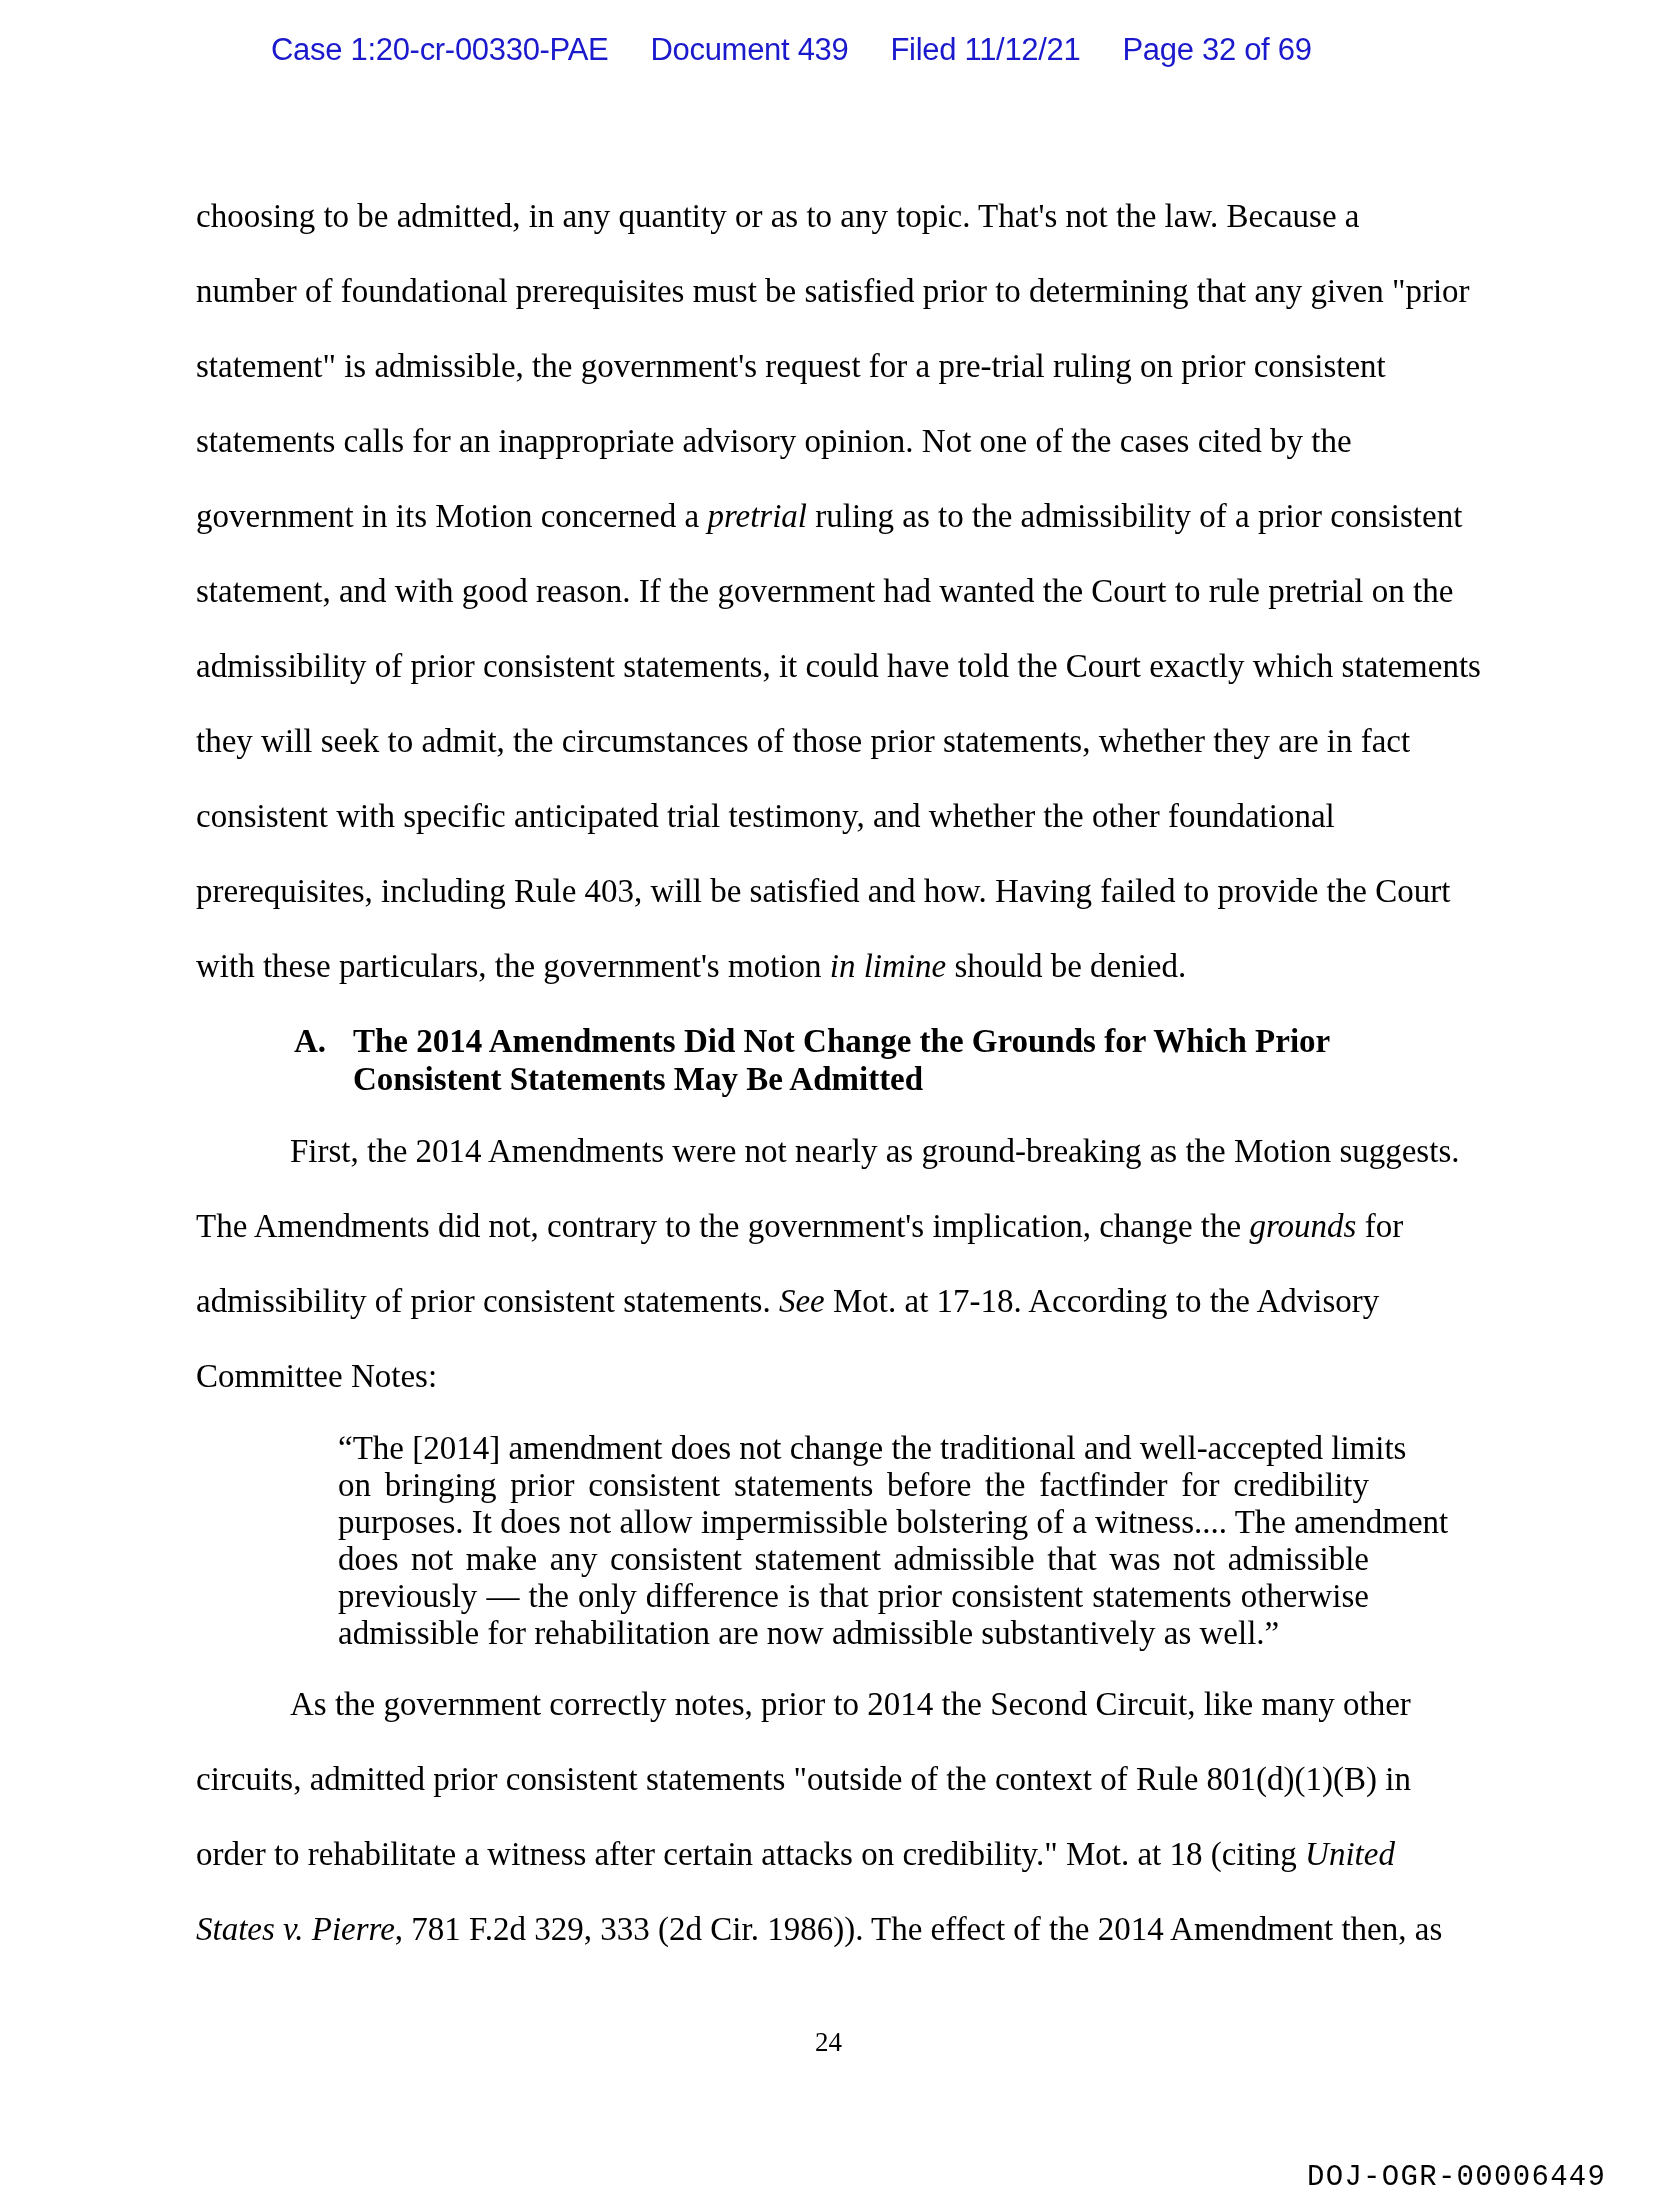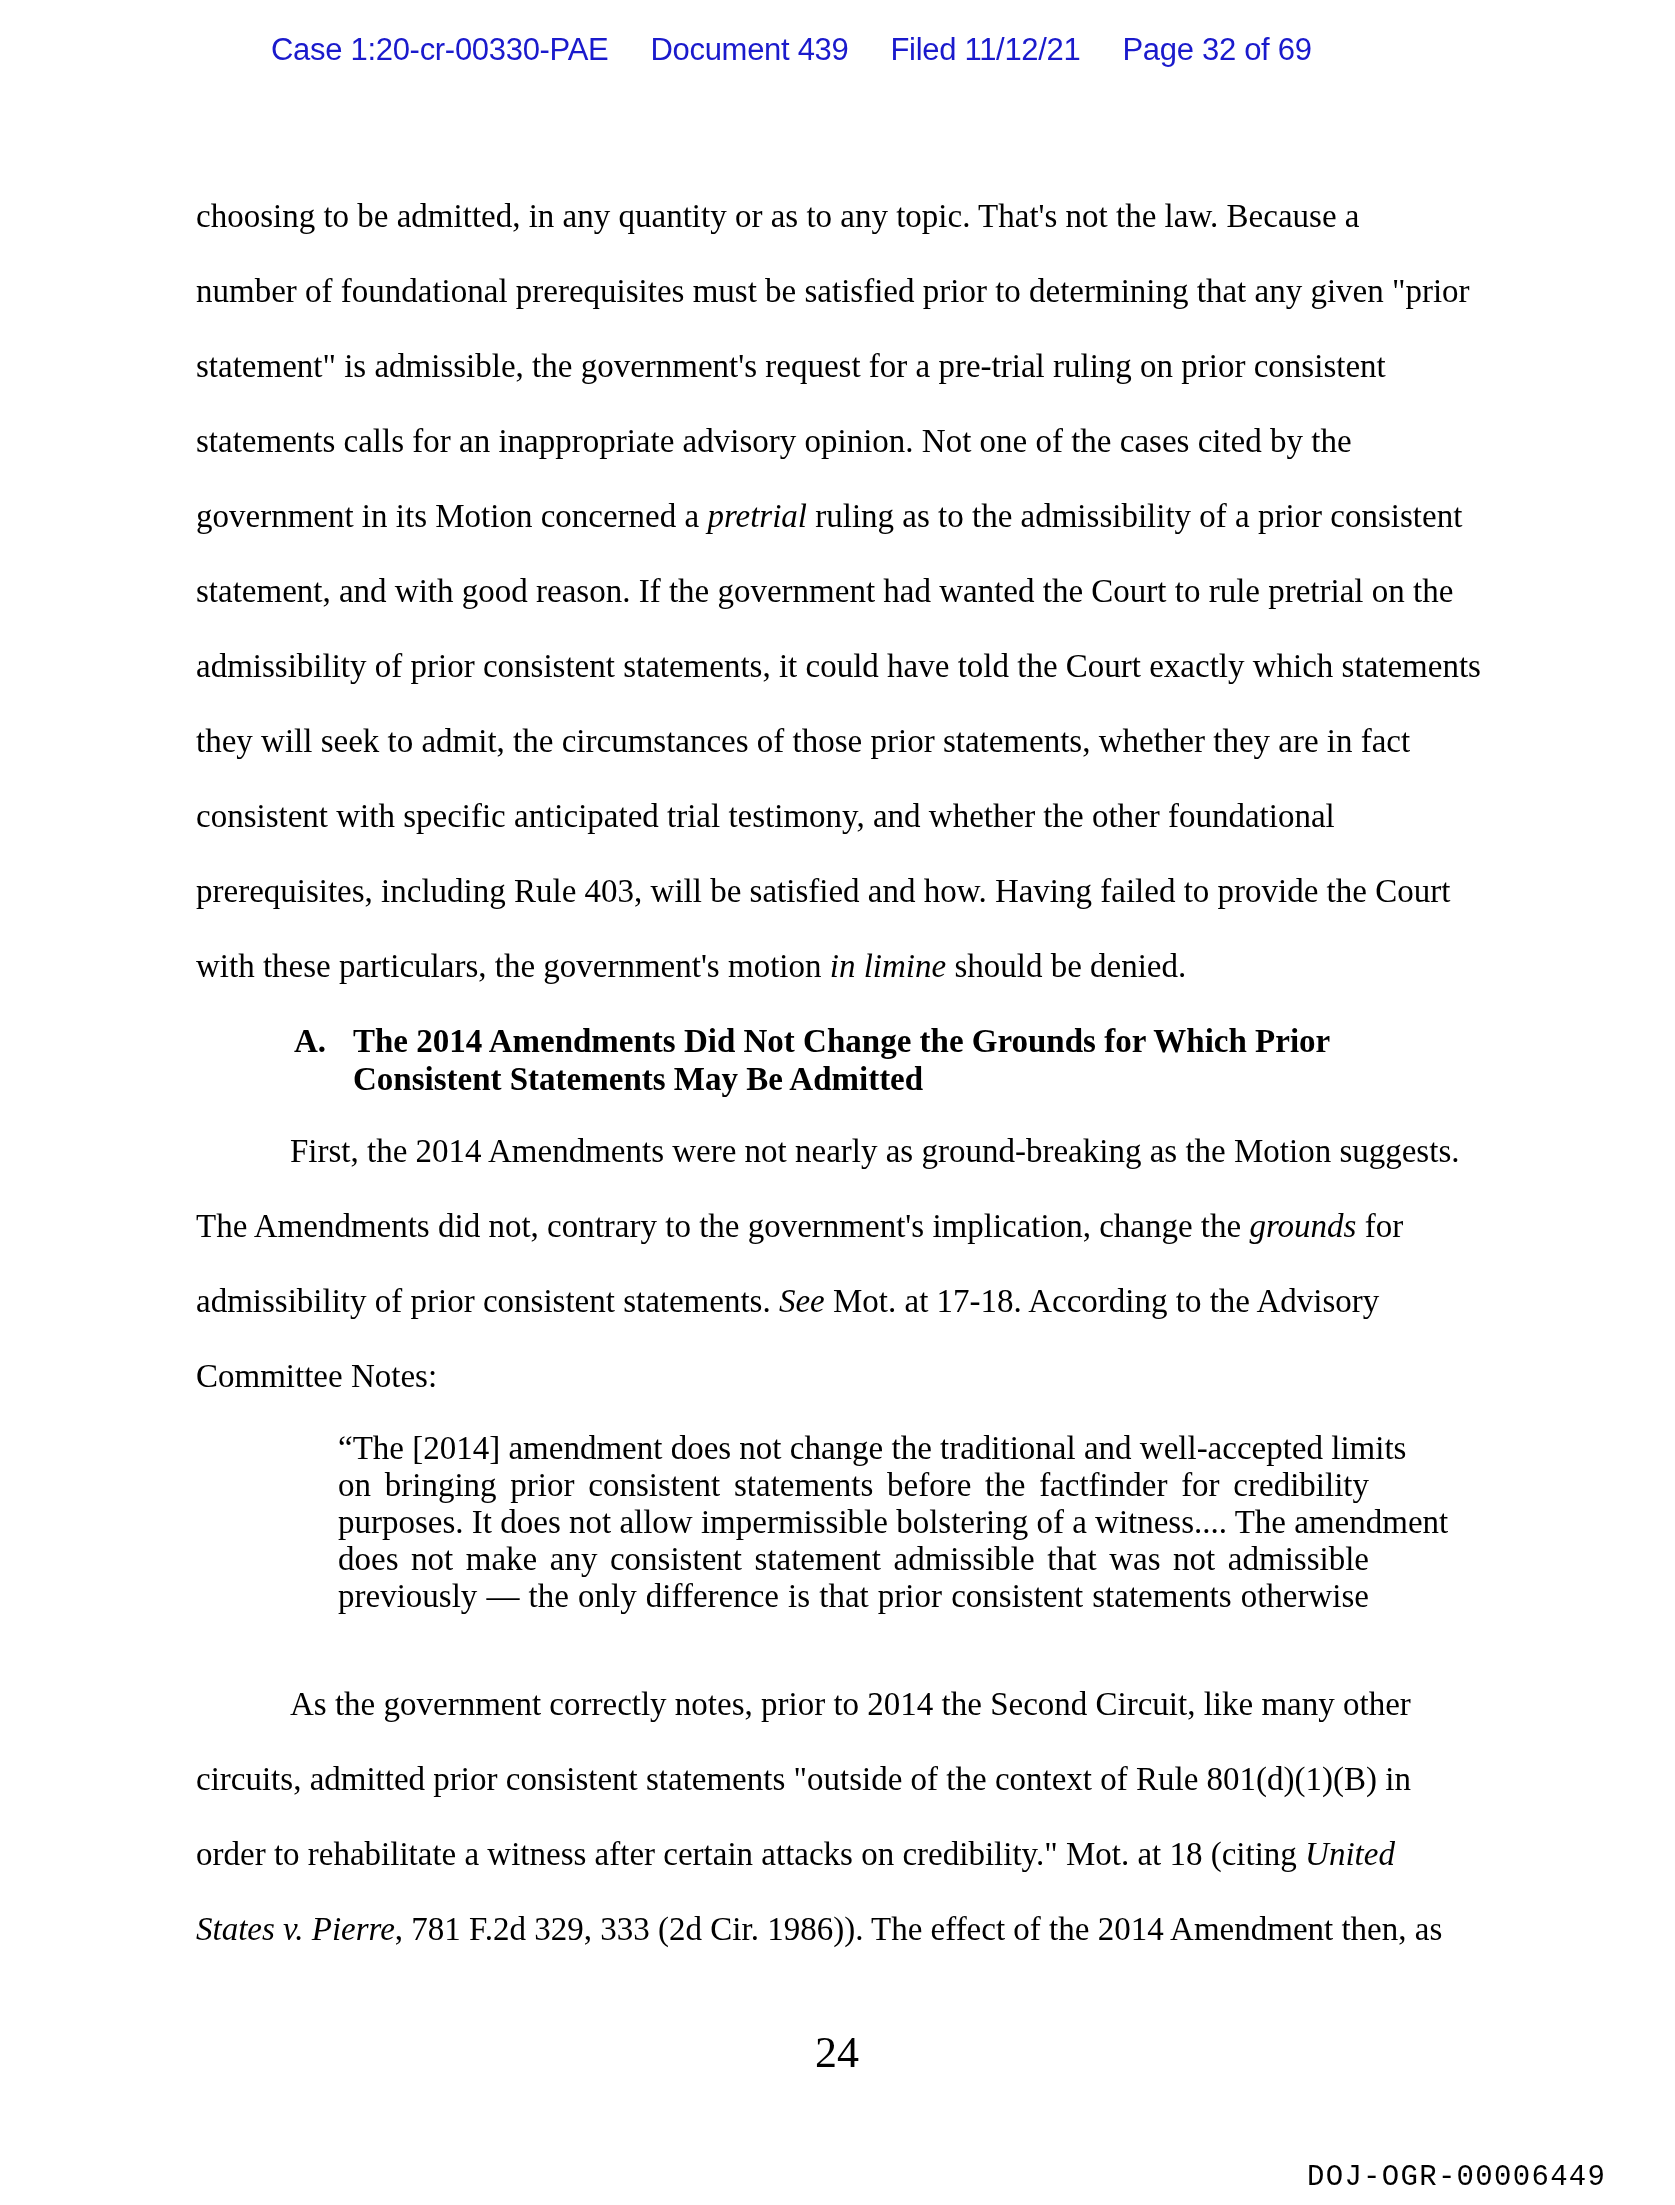--- a/index.html
+++ b/index.html
@@ -22,21 +22,21 @@
   }
   .quote {
     position: absolute; left: 294px; width: 1075px;
     font-family: "Liberation Serif", serif; font-size: 33px; color: #000;
     line-height: 37px; text-align: justify; text-align-last: left;
   }
   .qline { display: block; text-align: justify; text-align-last: justify; height: 37px; white-space: nowrap; margin-left: 44px; }
   .qline.last { text-align-last: left; }
   .pagenum {
     position: absolute; top: 2027px; left: 815px;
-    font-family: "Liberation Serif", serif; font-size: 44px; color: #000;
+    font-family: "Liberation Serif", serif; font-size: 27px; color: #000;
   }
   .bates {
     position: absolute; top: 2161px; left: 1307px;
     font-family: "Liberation Mono", monospace; font-size: 29px; color: #000; letter-spacing: 1.3px;
   }
   i { font-style: italic; }
 </style>
 </head>
 <body>
 
@@ -62,20 +62,21 @@
 <div class="line" style="top:1207px"><span>The Amendments did not, contrary to the government's implication, change the </span><i>grounds</i><span> for</span></div>
 <div class="line" style="top:1282px"><span>admissibility of prior consistent statements.  </span><i>See</i><span> Mot. at 17-18.  According to the Advisory</span></div>
 <div class="line" style="top:1357px">Committee Notes:</div>
 
 <div class="quote" style="top:1430px">
   <span class="qline">“The [2014] amendment does not change the traditional and well-accepted limits</span>
   <span class="qline">on bringing prior consistent statements before the factfinder for credibility</span>
   <span class="qline">purposes. It does not allow impermissible bolstering of a witness.... The amendment</span>
   <span class="qline">does not make any consistent statement admissible that was not admissible</span>
   <span class="qline">previously — the only difference is that prior consistent statements otherwise</span>
+  <span class="qline last">admissible for rehabilitation are now admissible substantively as well.”</span>
 </div>
 
 <div class="line indent" style="top:1685px">As the government correctly notes, prior to 2014 the Second Circuit, like many other</div>
 <div class="line" style="top:1760px">circuits, admitted prior consistent statements "outside of the context of Rule 801(d)(1)(B) in</div>
 <div class="line" style="top:1835px"><span>order to rehabilitate a witness after certain attacks on credibility."  Mot. at 18 (citing </span><i>United</i></div>
 <div class="line" style="top:1910px"><i>States v. Pierre</i><span>, 781 F.2d 329, 333 (2d Cir. 1986)).  The effect of the 2014 Amendment then, as</span></div>
 
 <div class="pagenum">24</div>
 <div class="bates">DOJ-OGR-00006449</div>
 

